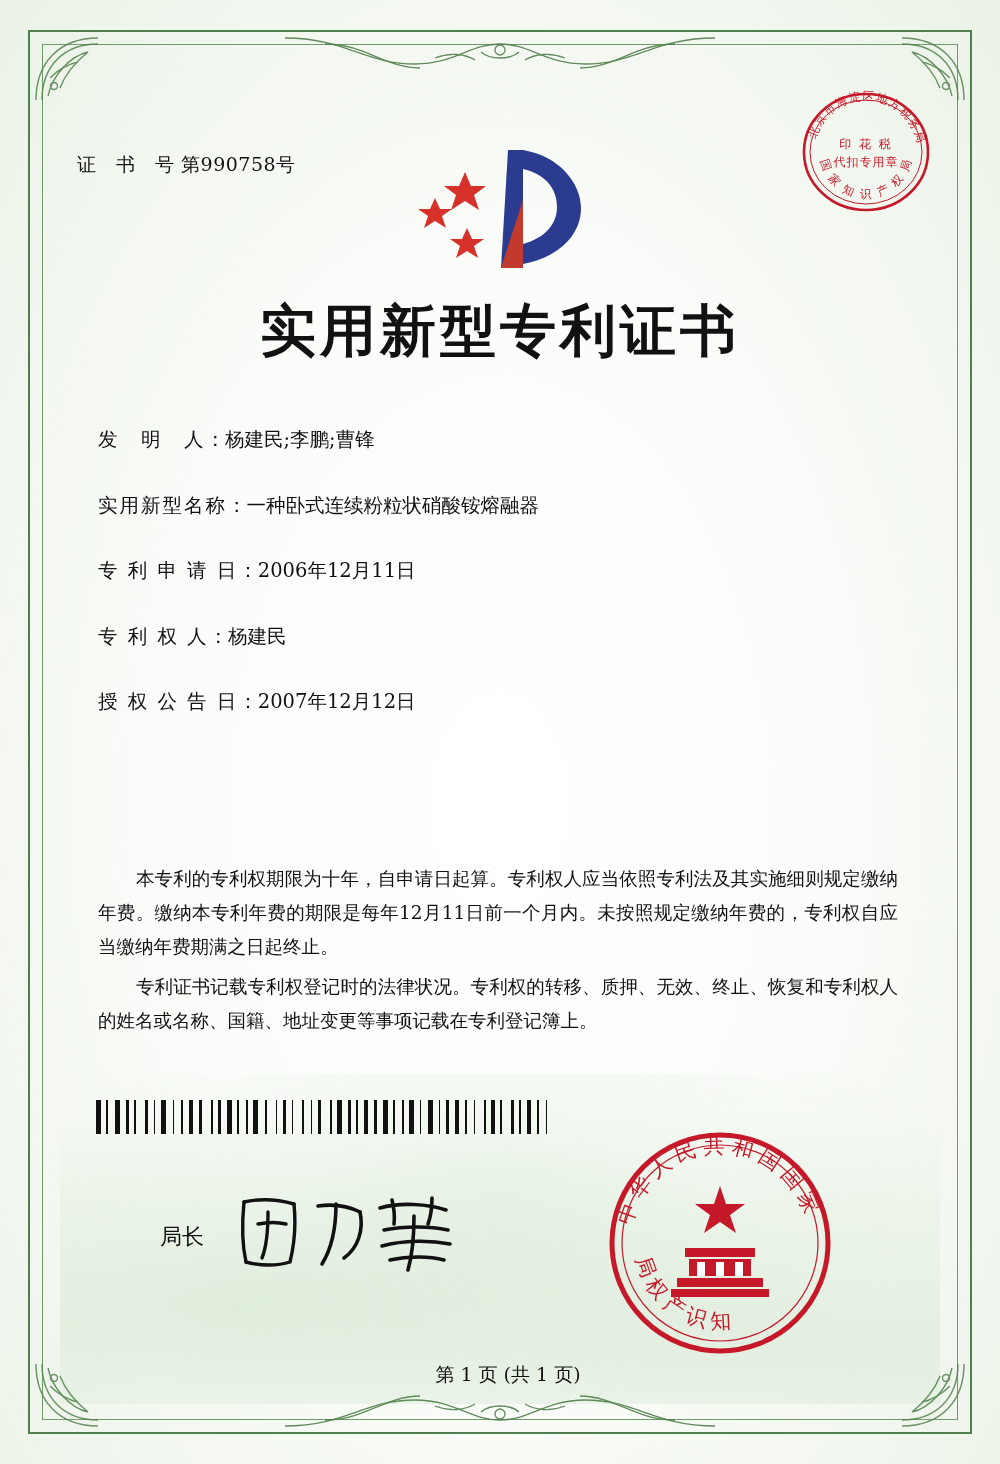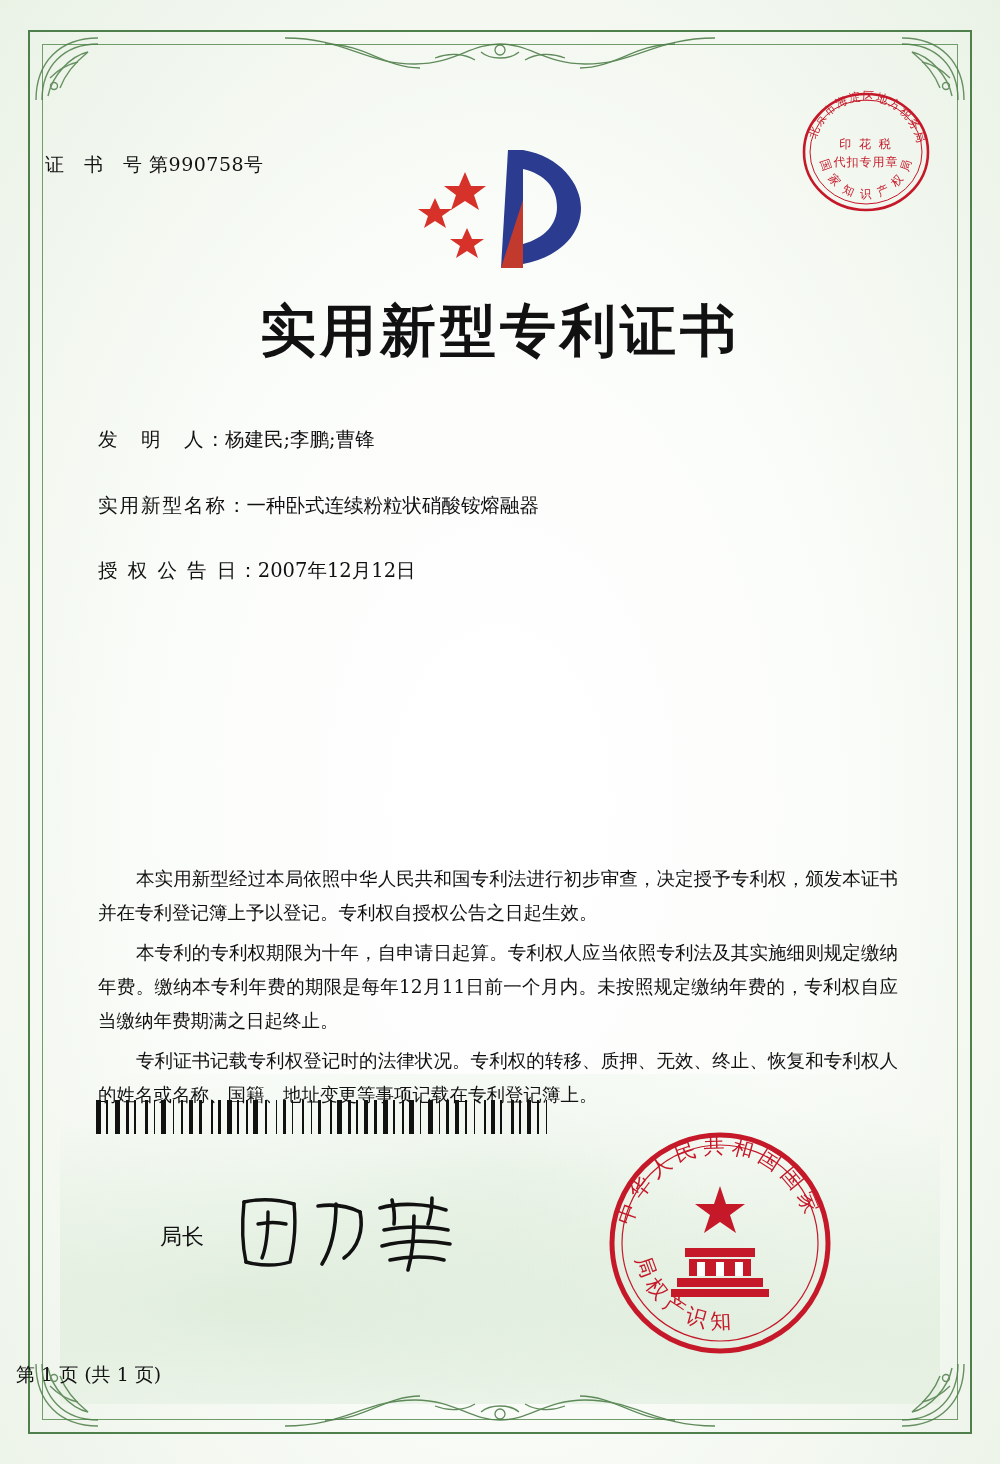--- a/index.html
+++ b/index.html
@@ -70,21 +70,21 @@
     background:
       radial-gradient(ellipse at 20% 70%, rgba(200,224,196,.45) 0%, rgba(255,255,255,0) 60%),
       radial-gradient(ellipse at 80% 80%, rgba(200,224,196,.40) 0%, rgba(255,255,255,0) 62%),
       radial-gradient(ellipse at 50% 30%, rgba(214,232,210,.35) 0%, rgba(255,255,255,0) 70%);
     pointer-events: none;
   }
 
   
   .cert-no {
     position: absolute;
-    left: 45px;
+    left: 77px;
     top: 152px;
     font-size: 19px;
     color: #111;
     letter-spacing: .5px;
     white-space: nowrap;
   }
   .cert-no .sp { letter-spacing: 7px; }
 
   .logo {
     position: absolute;
@@ -195,21 +195,21 @@
     font-size: 27px;
     color: #c5192a;
     letter-spacing: 1px;
     white-space: nowrap;
   }
 
   .page-footer {
     position: absolute;
     left: 16px; right: 0;
     top: 1362px;
-    text-align: left;
+    text-align: center;
     font-size: 19px;
     color: #111;
   }
 </style>
 </head>
 <body>
 
 <div class="page">
 
   <div class="frame-outer"></div>
@@ -328,26 +328,31 @@
   <div class="title">实用新型专利证书</div>
 
   <div class="fields">
     <div class="field">
       <span class="lbl sp2">发　明　人</span><span class="val">：杨建民;李鹏;曹锋</span>
     </div>
     <div class="field">
       <span class="lbl sp2">实用新型名称</span><span class="val">：一种卧式连续粉粒状硝酸铵熔融器</span>
     </div>
     <div class="field">
+      <span class="lbl sp2">专 利 申 请 日</span><span class="val">：2006年12月11日</span>
+    </div>
+    <div class="field">
+      <span class="lbl sp2">专 利 权 人</span><span class="val">：杨建民</span>
+    </div>
+    <div class="field">
       <span class="lbl sp2">授 权 公 告 日</span><span class="val">：2007年12月12日</span>
     </div>
   </div>
 
   <div class="body-text">
-    <p>本实用新型经过本局依照中华人民共和国专利法进行初步审查，决定授予专利权，颁发本证书并在专利登记簿上予以登记。专利权自授权公告之日起生效。</p>
     <p>本专利的专利权期限为十年，自申请日起算。专利权人应当依照专利法及其实施细则规定缴纳年费。缴纳本专利年费的期限是每年12月11日前一个月内。未按照规定缴纳年费的，专利权自应当缴纳年费期满之日起终止。</p>
     <p>专利证书记载专利权登记时的法律状况。专利权的转移、质押、无效、终止、恢复和专利权人的姓名或名称、国籍、地址变更等事项记载在专利登记簿上。</p>
   </div>
 
   <div class="barcode" id="barcode">
       <i style="width: 4.8px;"></i>
       <i style="width: 1.6px; background: transparent;"></i>
       <i style="width: 1.6px;"></i>
       <i style="width: 3.2px; background: transparent;"></i>
       <i style="width: 4.8px;"></i>

